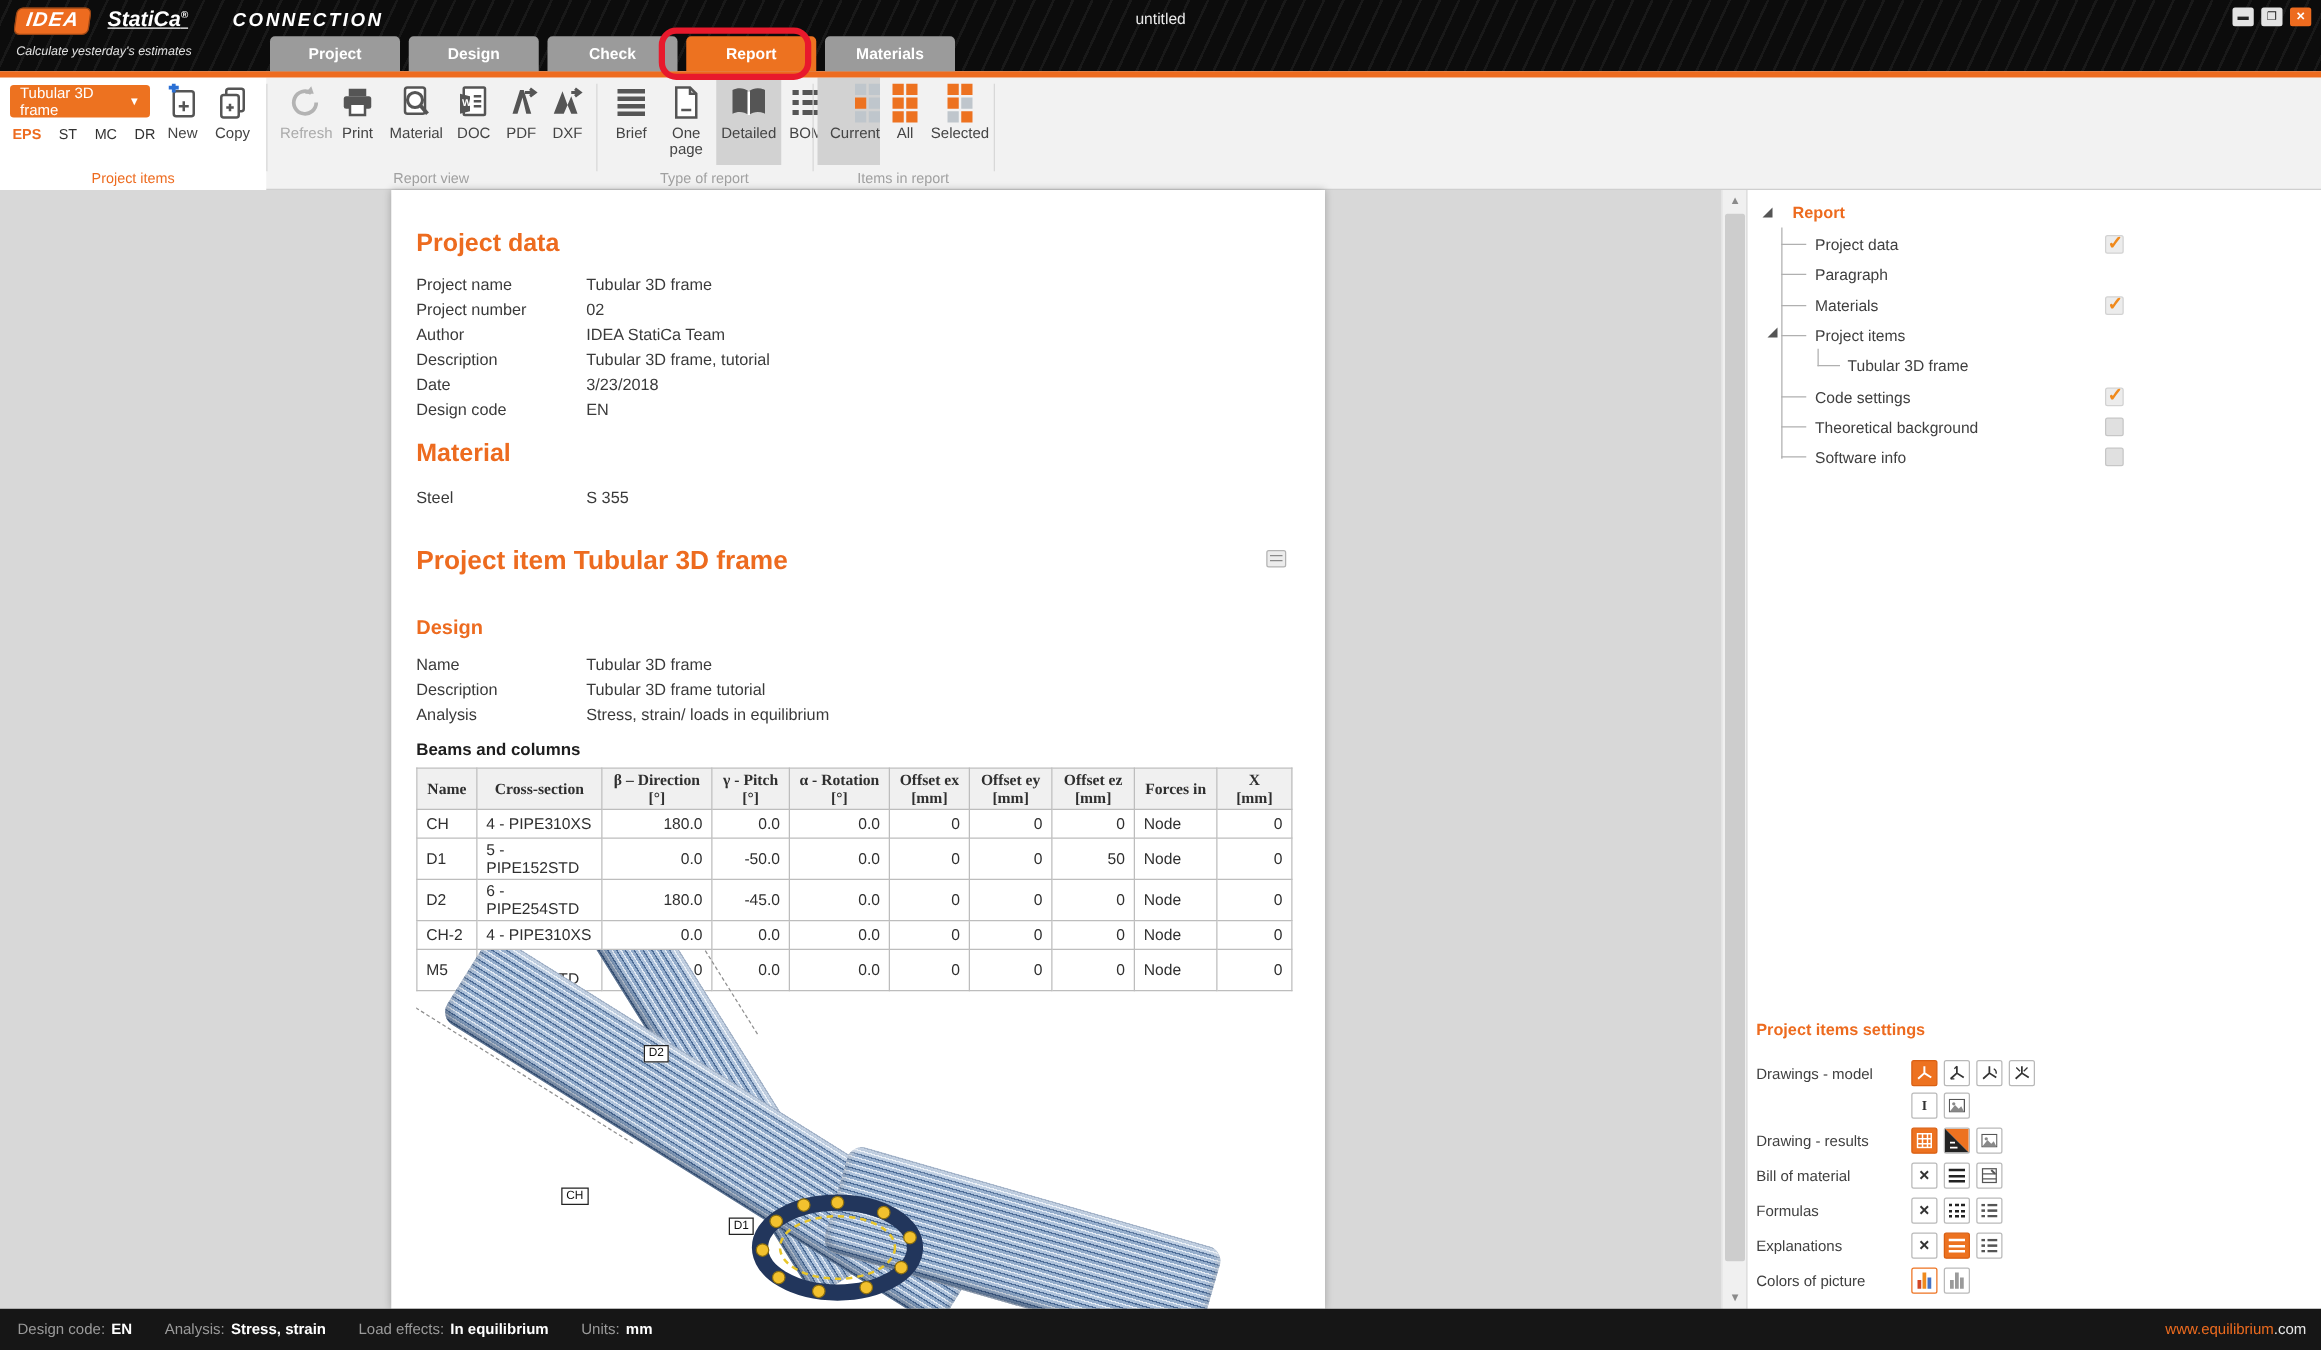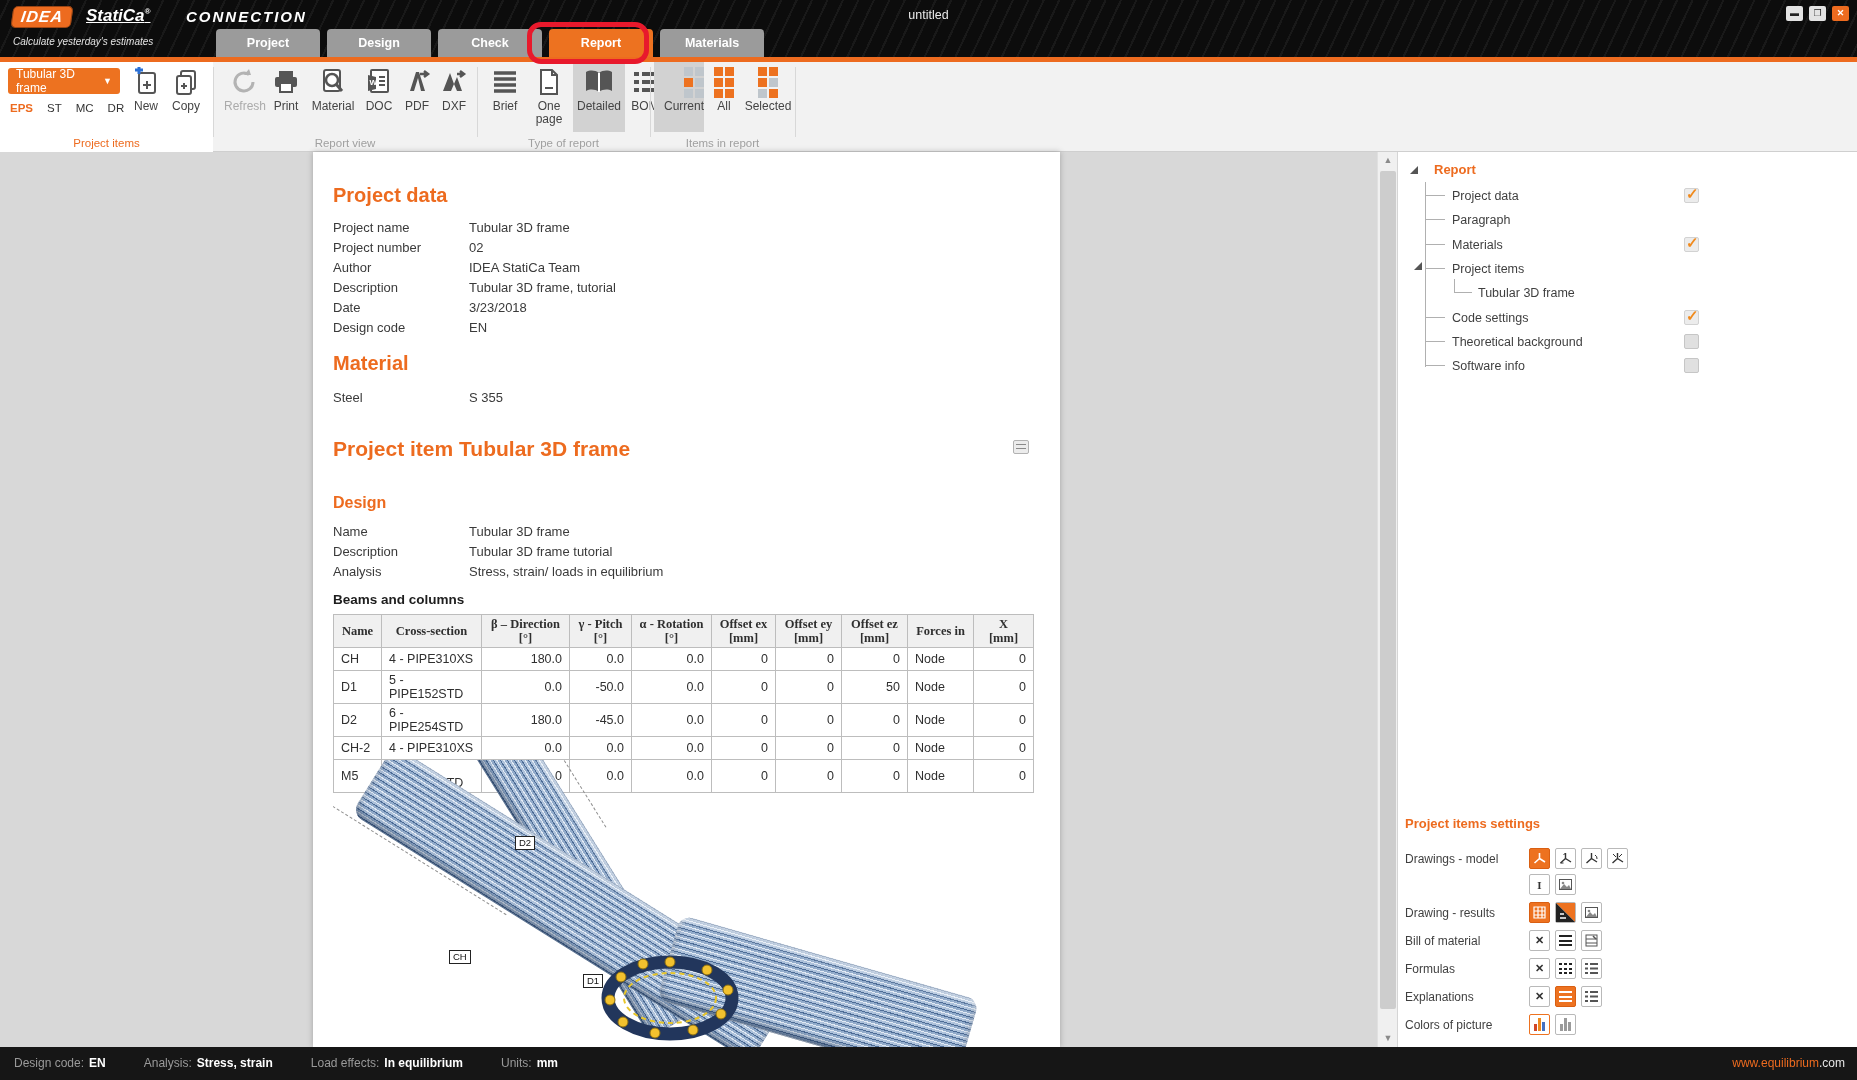--- a/index.html
+++ b/index.html
@@ -140,21 +140,21 @@
   .sic.sel { background:#ed7220; border-color:#d95f12; color:#fff; }
   .sic.outl { border-color:#ed7220; }
   .bars3 { display:flex; align-items:flex-end; gap:1px; height:13px; }
   .bars3 i { display:block; width:3px; }
   .hline { width:13px; height:11px; display:flex; flex-direction:column; justify-content:space-between; }
   .hline i { display:block; height:2px; background:currentColor; }
   .hline.dash i { background:repeating-linear-gradient(90deg,currentColor 0 3px,transparent 3px 5px); }
 
   
   .statusbar { position:absolute; left:0; top:1047px; width:1857px; height:33px; background:#161616; }
-  .statusitems { position:absolute; left:14px; top:9px; display:flex; gap:38px; font-size:12px; }
+  .statusitems { position:absolute; left:14px; top:9px; display:flex; gap:26px; font-size:12px; }
   .statusitems .sl { color:#9a9a9a; margin-right:5px; }
   .statusitems .sv { color:#fff; font-weight:bold; }
   .url { position:absolute; right:12px; top:9px; font-size:12px; }
   .url .u1 { color:#ed6b1f; } .url .u2 { color:#e6e6e6; }
 
   svg { display:block; }
 </style>
 </head>
 <body>
 

